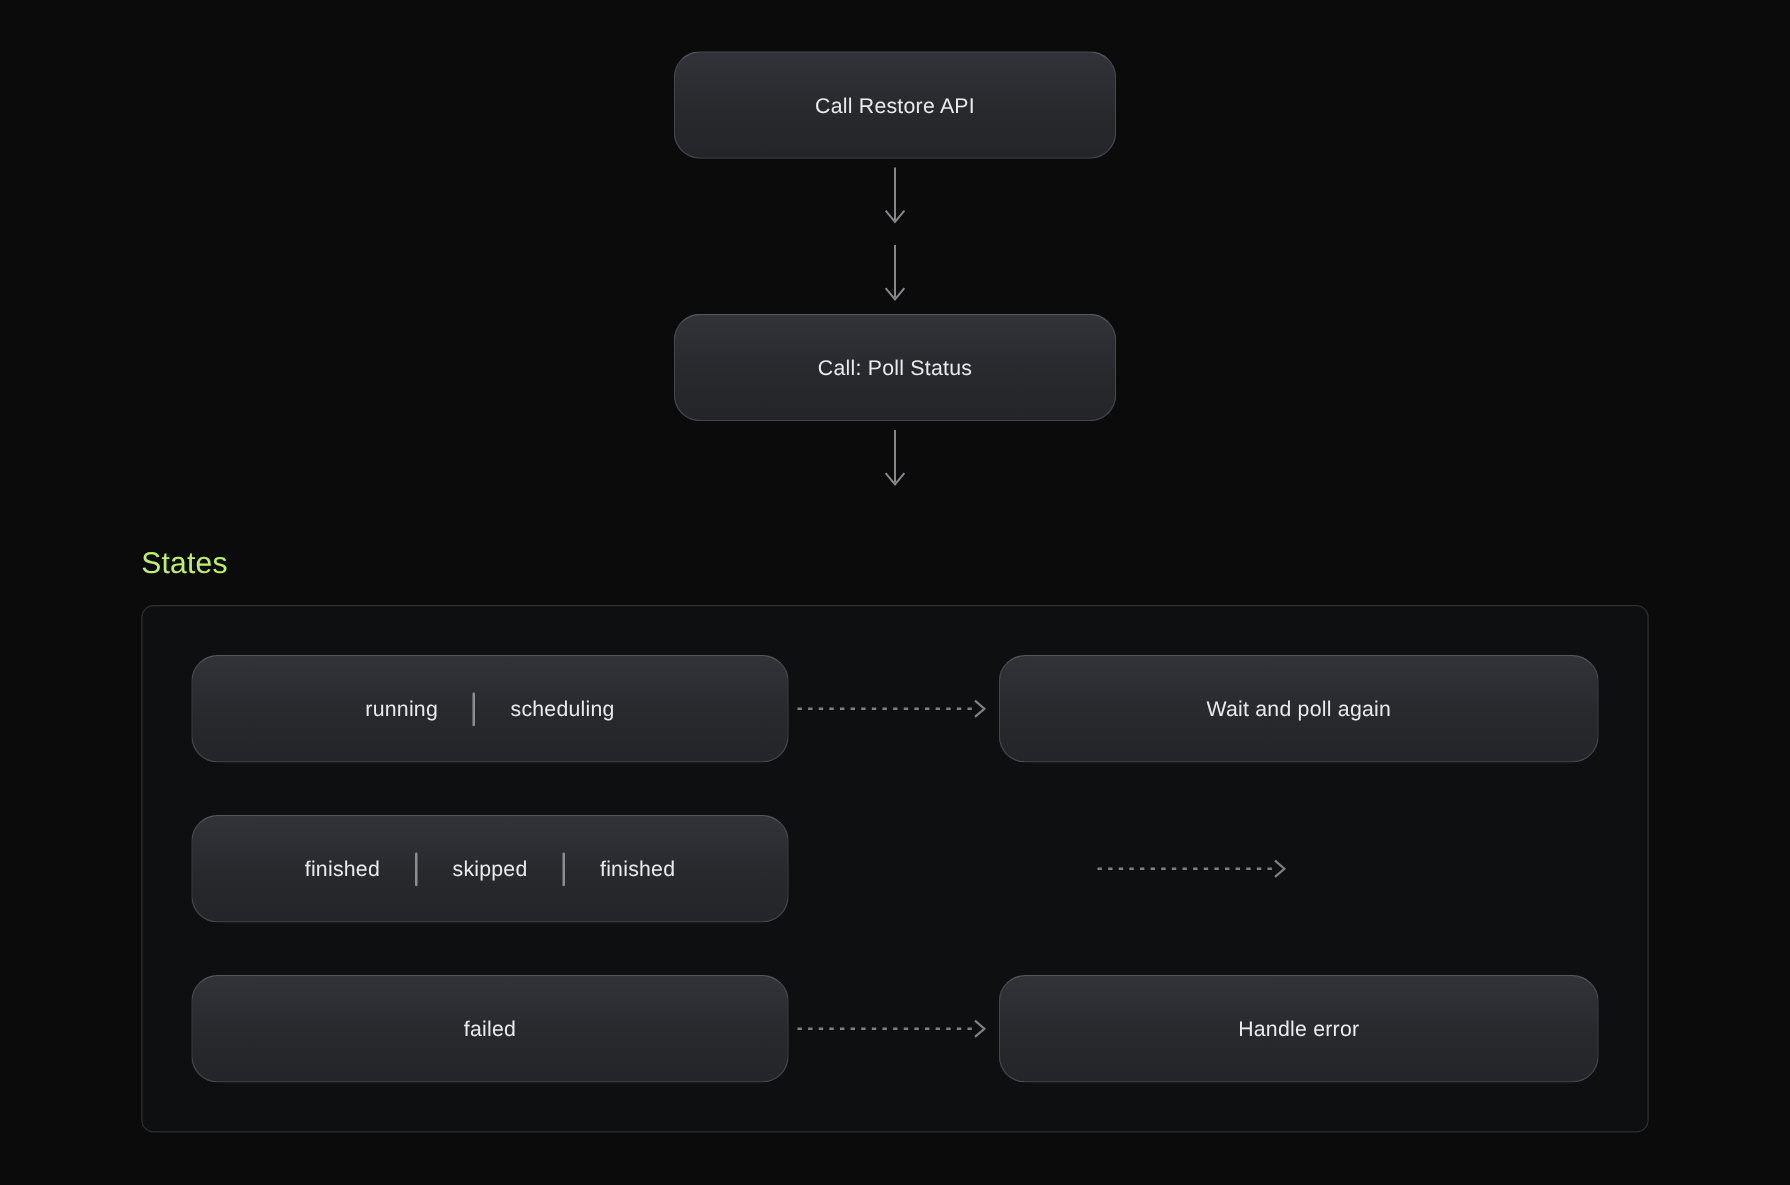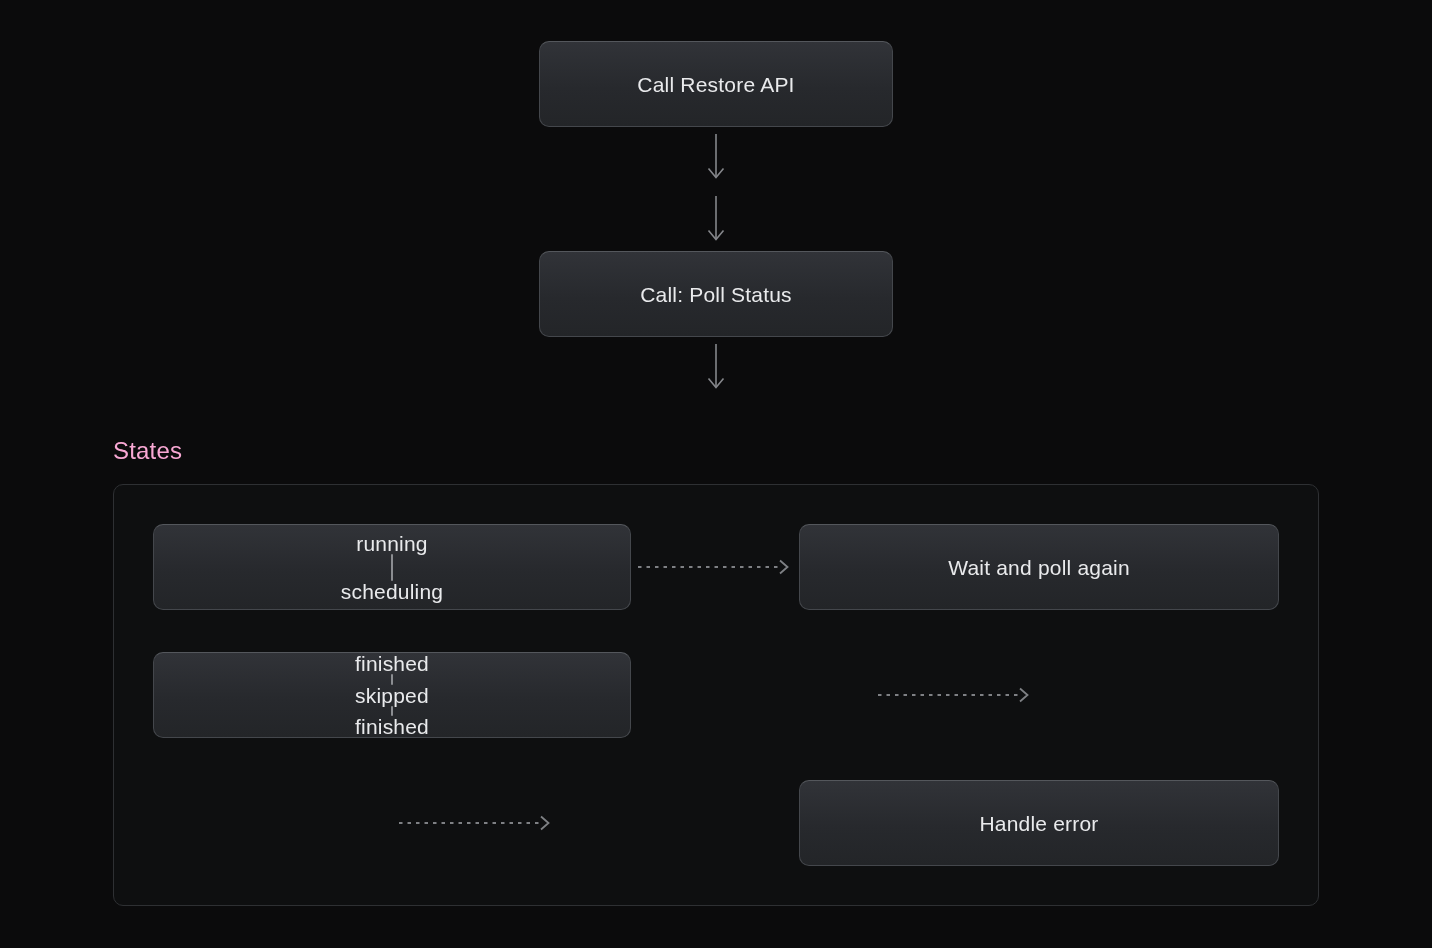--- a/index.html
+++ b/index.html
@@ -21,46 +21,46 @@
     display: flex;
     flex-direction: column;
     align-items: center;
   }
 
   .box {
     box-sizing: border-box;
     background: linear-gradient(180deg, #313338 0%, #27292d 55%, #232528 100%);
     border: 1px solid #44474c;
     border-top-color: #54575c;
-    border-radius: 10px;
+    border-radius: 21px;
     display: flex;
     align-items: center;
     justify-content: center;
     color: #e9eaec;
-    font-size: 21px;
+    font-size: 17px;
     line-height: 1;
     letter-spacing: 0.2px;
   }
 
   .flow-node { width: 354px; height: 86px; }
 
   .v-arrow {
     height: 62px;
     display: flex;
     align-items: center;
     justify-content: center;
   }
 
   
   .states-title {
     position: absolute;
     left: 113px;
     top: 437px;
     font-size: 24px;
-    color: #f9a8d4;
+    color: #bef264;
     letter-spacing: 0.2px;
   }
 
   .states-panel {
     position: absolute;
     left: 113px;
     top: 484px;
     width: 1206px;
     height: 422px;
     box-sizing: border-box;
@@ -72,21 +72,21 @@
     flex-direction: column;
     justify-content: space-between;
   }
 
   .state-row {
     display: flex;
     align-items: center;
     height: 86px;
   }
 
-  .state-box  { width: 478px; height: 86px; flex-direction: column; }
+  .state-box  { width: 478px; height: 86px; }
   .action-box { width: 480px; height: 86px; text-align: right; }
 
   .connector {
     flex: 1;
     height: 86px;
     display: flex;
     align-items: center;
     justify-content: center;
   }
 
@@ -168,20 +168,23 @@
       </div>
       <div class="connector">
         <svg width="162" height="18" viewBox="0 0 162 18">
           <line x1="4" y1="9" x2="148" y2="9" stroke="#7e8084" stroke-width="2" stroke-dasharray="3.5 5"></line>
           <polyline points="146,2.5 153.5,9 146,15.5" fill="none" stroke="#7e8084" stroke-width="1.8"></polyline>
         </svg>
       </div>
     </div>
 
     <div class="state-row">
+      <div class="box state-box">
+        <span>failed</span>
+      </div>
       <div class="connector">
         <svg width="162" height="18" viewBox="0 0 162 18">
           <line x1="4" y1="9" x2="148" y2="9" stroke="#7e8084" stroke-width="2" stroke-dasharray="3.5 5"></line>
           <polyline points="146,2.5 153.5,9 146,15.5" fill="none" stroke="#7e8084" stroke-width="1.8"></polyline>
         </svg>
       </div>
       <div class="box action-box">
         <span>Handle error</span>
       </div>
     </div>

